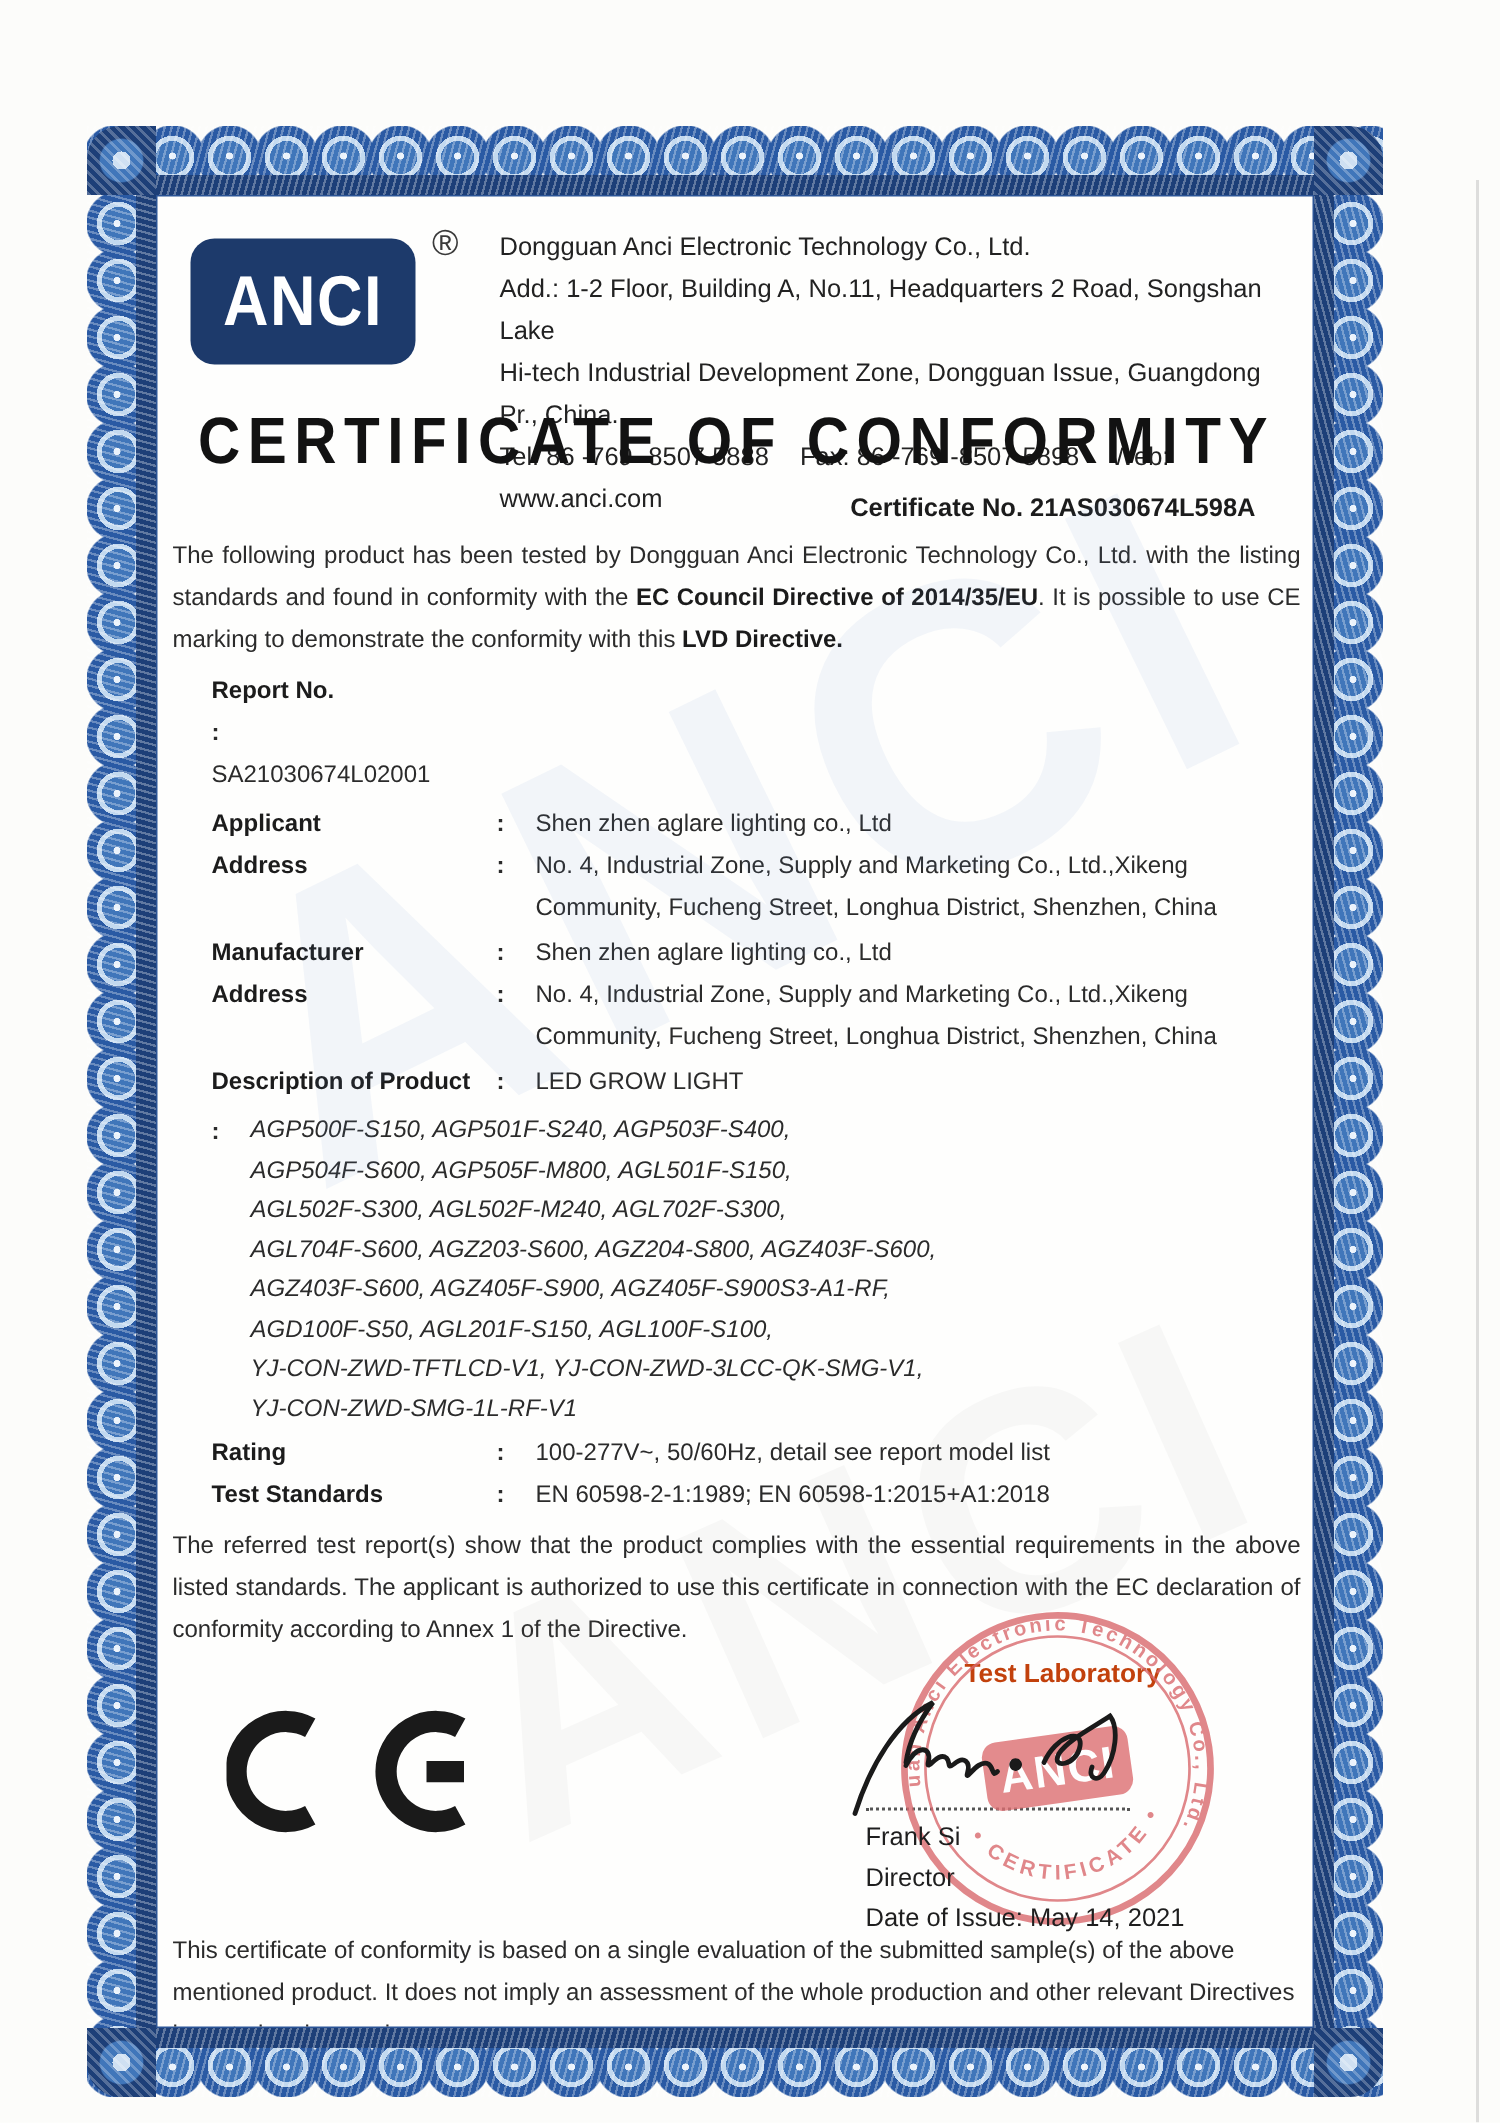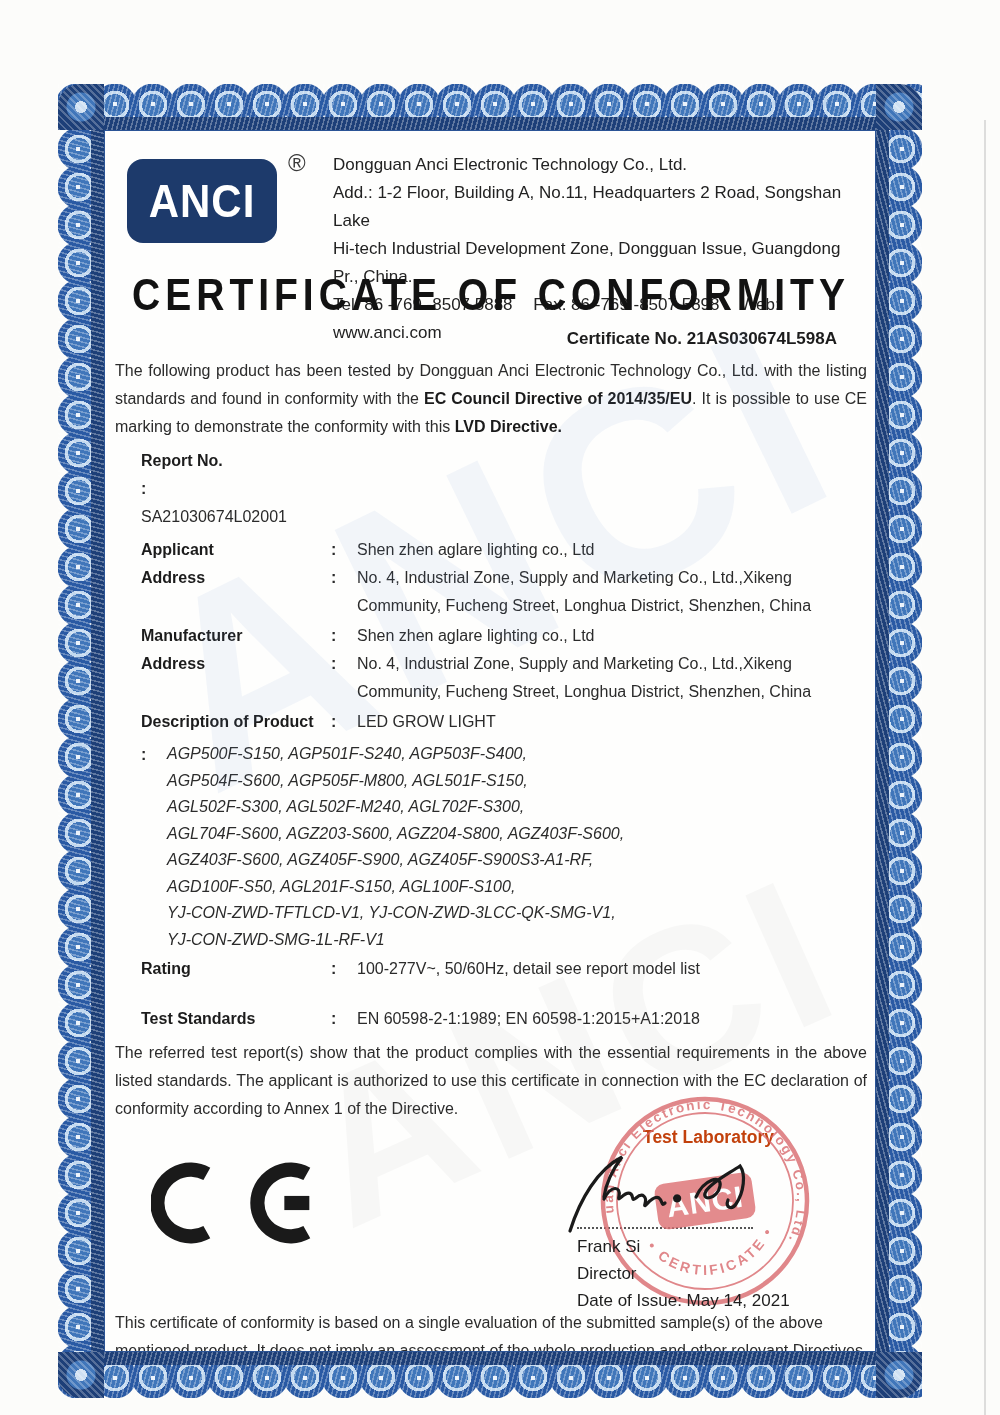--- a/index.html
+++ b/index.html
@@ -76,21 +76,21 @@
 
   .para{font-size:16px;line-height:28px;color:#2b2b2b;}
   .intro{margin-top:8px;text-align:justify;padding:0 2px;}
   .intro b{color:#1b1b1b;}
 
   .fields{margin-top:6px;}
   .row{display:flex;padding-left:28px;font-size:16px;line-height:28px;}
   .row .lbl{width:190px;font-weight:bold;color:#1c1c1c;flex:none;}
   .row .col{width:26px;font-weight:bold;flex:none;}
   .row .val{width:512px;}
-  .mt4{margin-top:4px;flex-direction:column;} .mt5{margin-top:5px;} .mt2{margin-top:2px;} .mt12{margin-top:22px;}
+  .mt4{margin-top:4px;flex-direction:column;} .mt5{margin-top:5px;} .mt2{margin-top:2px;} .mt12{margin-top:0;}
   .model-line{line-height:26.5px;font-style:italic;}
 
   .closing{margin-top:6px;text-align:justify;padding:0 2px;}
 
   .sign-area{position:relative;height:182px;margin-top:4px;}
   .ce-mark{position:absolute;left:38px;top:26px;width:175px;height:100px;}
   .sig-block{position:absolute;left:438px;top:0;width:330px;height:182px;}
   .test-lab{margin-left:92px;font-size:17.5px;font-weight:bold;color:#c2410c;}
   .stamp{position:absolute;left:44px;top:-36px;width:220px;height:220px;opacity:.8;transform:rotate(-8deg);z-index:2;}
   .signature{position:absolute;left:8px;top:16px;width:200px;height:95px;z-index:3;}

